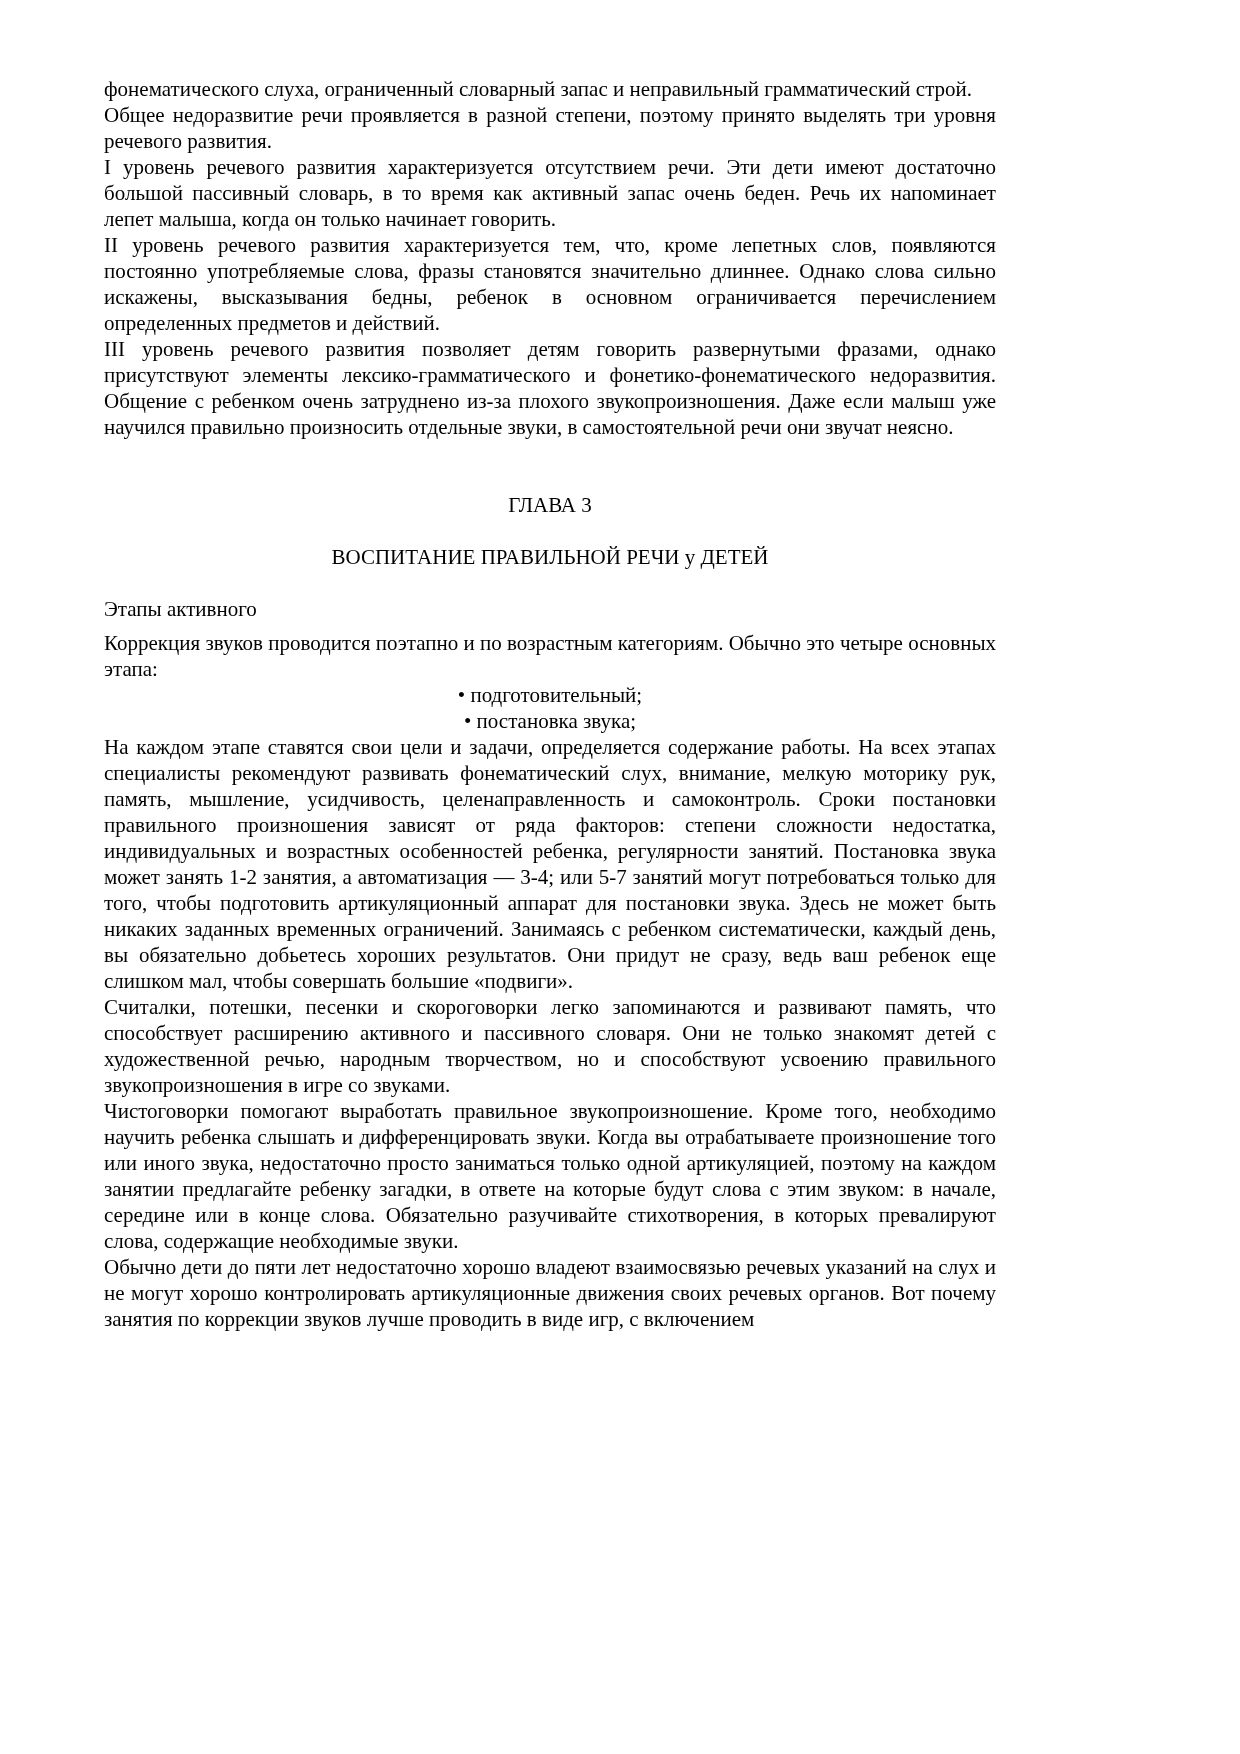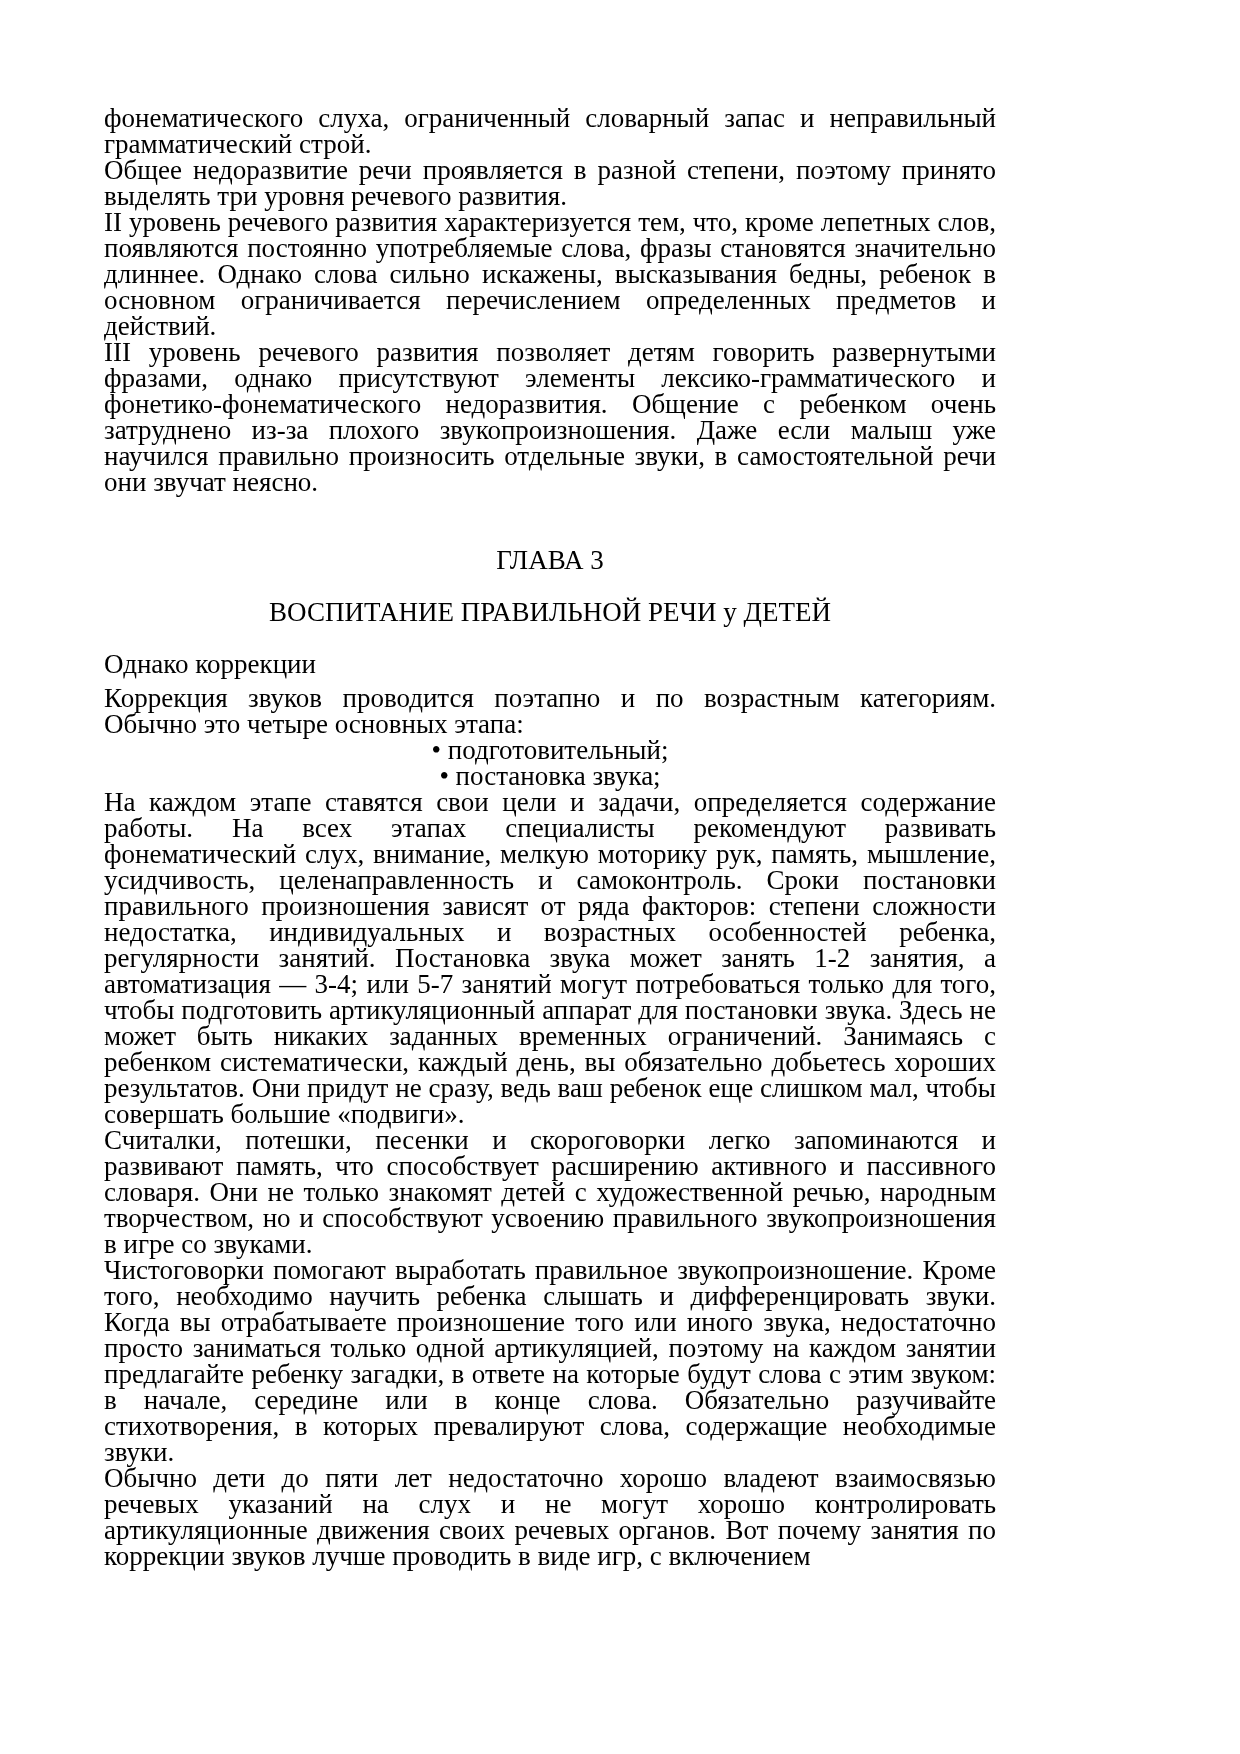--- a/index.html
+++ b/index.html
@@ -7,23 +7,23 @@
     padding: 0;
     background: #ffffff;
   }
   .page {
     position: relative;
     width: 1100px;
     height: 1754px;
     box-sizing: border-box;
     background: #ffffff;
     color: #000000;
-    padding: 105px 104px 0 104px;
+    padding: 76px 104px 0 104px;
     font-family: "Liberation Serif", "DejaVu Serif", serif;
-    font-size: 27px;
+    font-size: 21px;
     line-height: 26px;
     overflow: hidden;
   }
   .para {
     margin: 0;
     text-align: justify;
   }
   .bullet {
     margin: 0;
     text-align: center;
@@ -44,28 +44,29 @@
     margin-top: 8px;
   }
 </style>
 </head>
 <body>
 
 <div class="page">
 
   <p class="para">фонематического слуха, ограниченный словарный запас и неправильный грамматический строй.</p>
   <p class="para">Общее недоразвитие речи проявляется в разной степени, поэтому принято выделять три уровня речевого развития.</p>
+  <p class="para">I уровень речевого развития характеризуется отсутствием речи. Эти дети имеют достаточно большой пассивный словарь, в то время как активный запас очень беден. Речь их напоминает лепет малыша, когда он только начинает говорить.</p>
   <p class="para">II уровень речевого развития характеризуется тем, что, кроме лепетных слов, появляются постоянно употребляемые слова, фразы становятся значительно длиннее. Однако слова сильно искажены, высказывания бедны, ребенок в основном ограничивается перечислением определенных предметов и действий.</p>
   <p class="para">III уровень речевого развития позволяет детям говорить развернутыми фразами, однако присутствуют элементы лексико-грамматического и фонетико-фонематического недоразвития. Общение с ребенком очень затруднено из-за плохого звукопроизношения. Даже если малыш уже научился правильно произносить отдельные звуки, в самостоятельной речи они звучат неясно.</p>
 
   <p class="chapter-heading">ГЛАВА 3</p>
 
   <p class="section-heading">ВОСПИТАНИЕ ПРАВИЛЬНОЙ РЕЧИ у ДЕТЕЙ</p>
 
-  <p class="subsection-heading">Однако коррекции</p>
+  <p class="subsection-heading">Этапы активного</p>
 
   <p class="para after-heading">Коррекция звуков проводится поэтапно и по возрастным категориям. Обычно это четыре основных этапа:</p>
 
   <p class="bullet">• подготовительный;</p>
   <p class="bullet">• постановка звука;</p>
 
   <p class="para">На каждом этапе ставятся свои цели и задачи, определяется содержание работы. На всех этапах специалисты рекомендуют развивать фонематический слух, внимание, мелкую моторику рук, память, мышление, усидчивость, целенаправленность и самоконтроль. Сроки постановки правильного произношения зависят от ряда факторов: степени сложности недостатка, индивидуальных и возрастных особенностей ребенка, регулярности занятий. Постановка звука может занять 1-2 занятия, а автоматизация — 3-4; или 5-7 занятий могут потребоваться только для того, чтобы подготовить артикуляционный аппарат для постановки звука. Здесь не может быть никаких заданных временных ограничений. Занимаясь с ребенком систематически, каждый день, вы обязательно добьетесь хороших результатов. Они придут не сразу, ведь ваш ребенок еще слишком мал, чтобы совершать большие «подвиги».</p>
   <p class="para">Считалки, потешки, песенки и скороговорки легко запоминаются и развивают память, что способствует расширению активного и пассивного словаря. Они не только знакомят детей с художественной речью, народным творчеством, но и способствуют усвоению правильного звукопроизношения в игре со звуками.</p>
   <p class="para">Чистоговорки помогают выработать правильное звукопроизношение. Кроме того, необходимо научить ребенка слышать и дифференцировать звуки. Когда вы отрабатываете произношение того или иного звука, недостаточно просто заниматься только одной артикуляцией, поэтому на каждом занятии предлагайте ребенку загадки, в ответе на которые будут слова с этим звуком: в начале, середине или в конце слова. Обязательно разучивайте стихотворения, в которых превалируют слова, содержащие необходимые звуки.</p>
   <p class="para">Обычно дети до пяти лет недостаточно хорошо владеют взаимосвязью речевых указаний на слух и не могут хорошо контролировать артикуляционные движения своих речевых органов. Вот почему занятия по коррекции звуков лучше проводить в виде игр, с включением</p>

